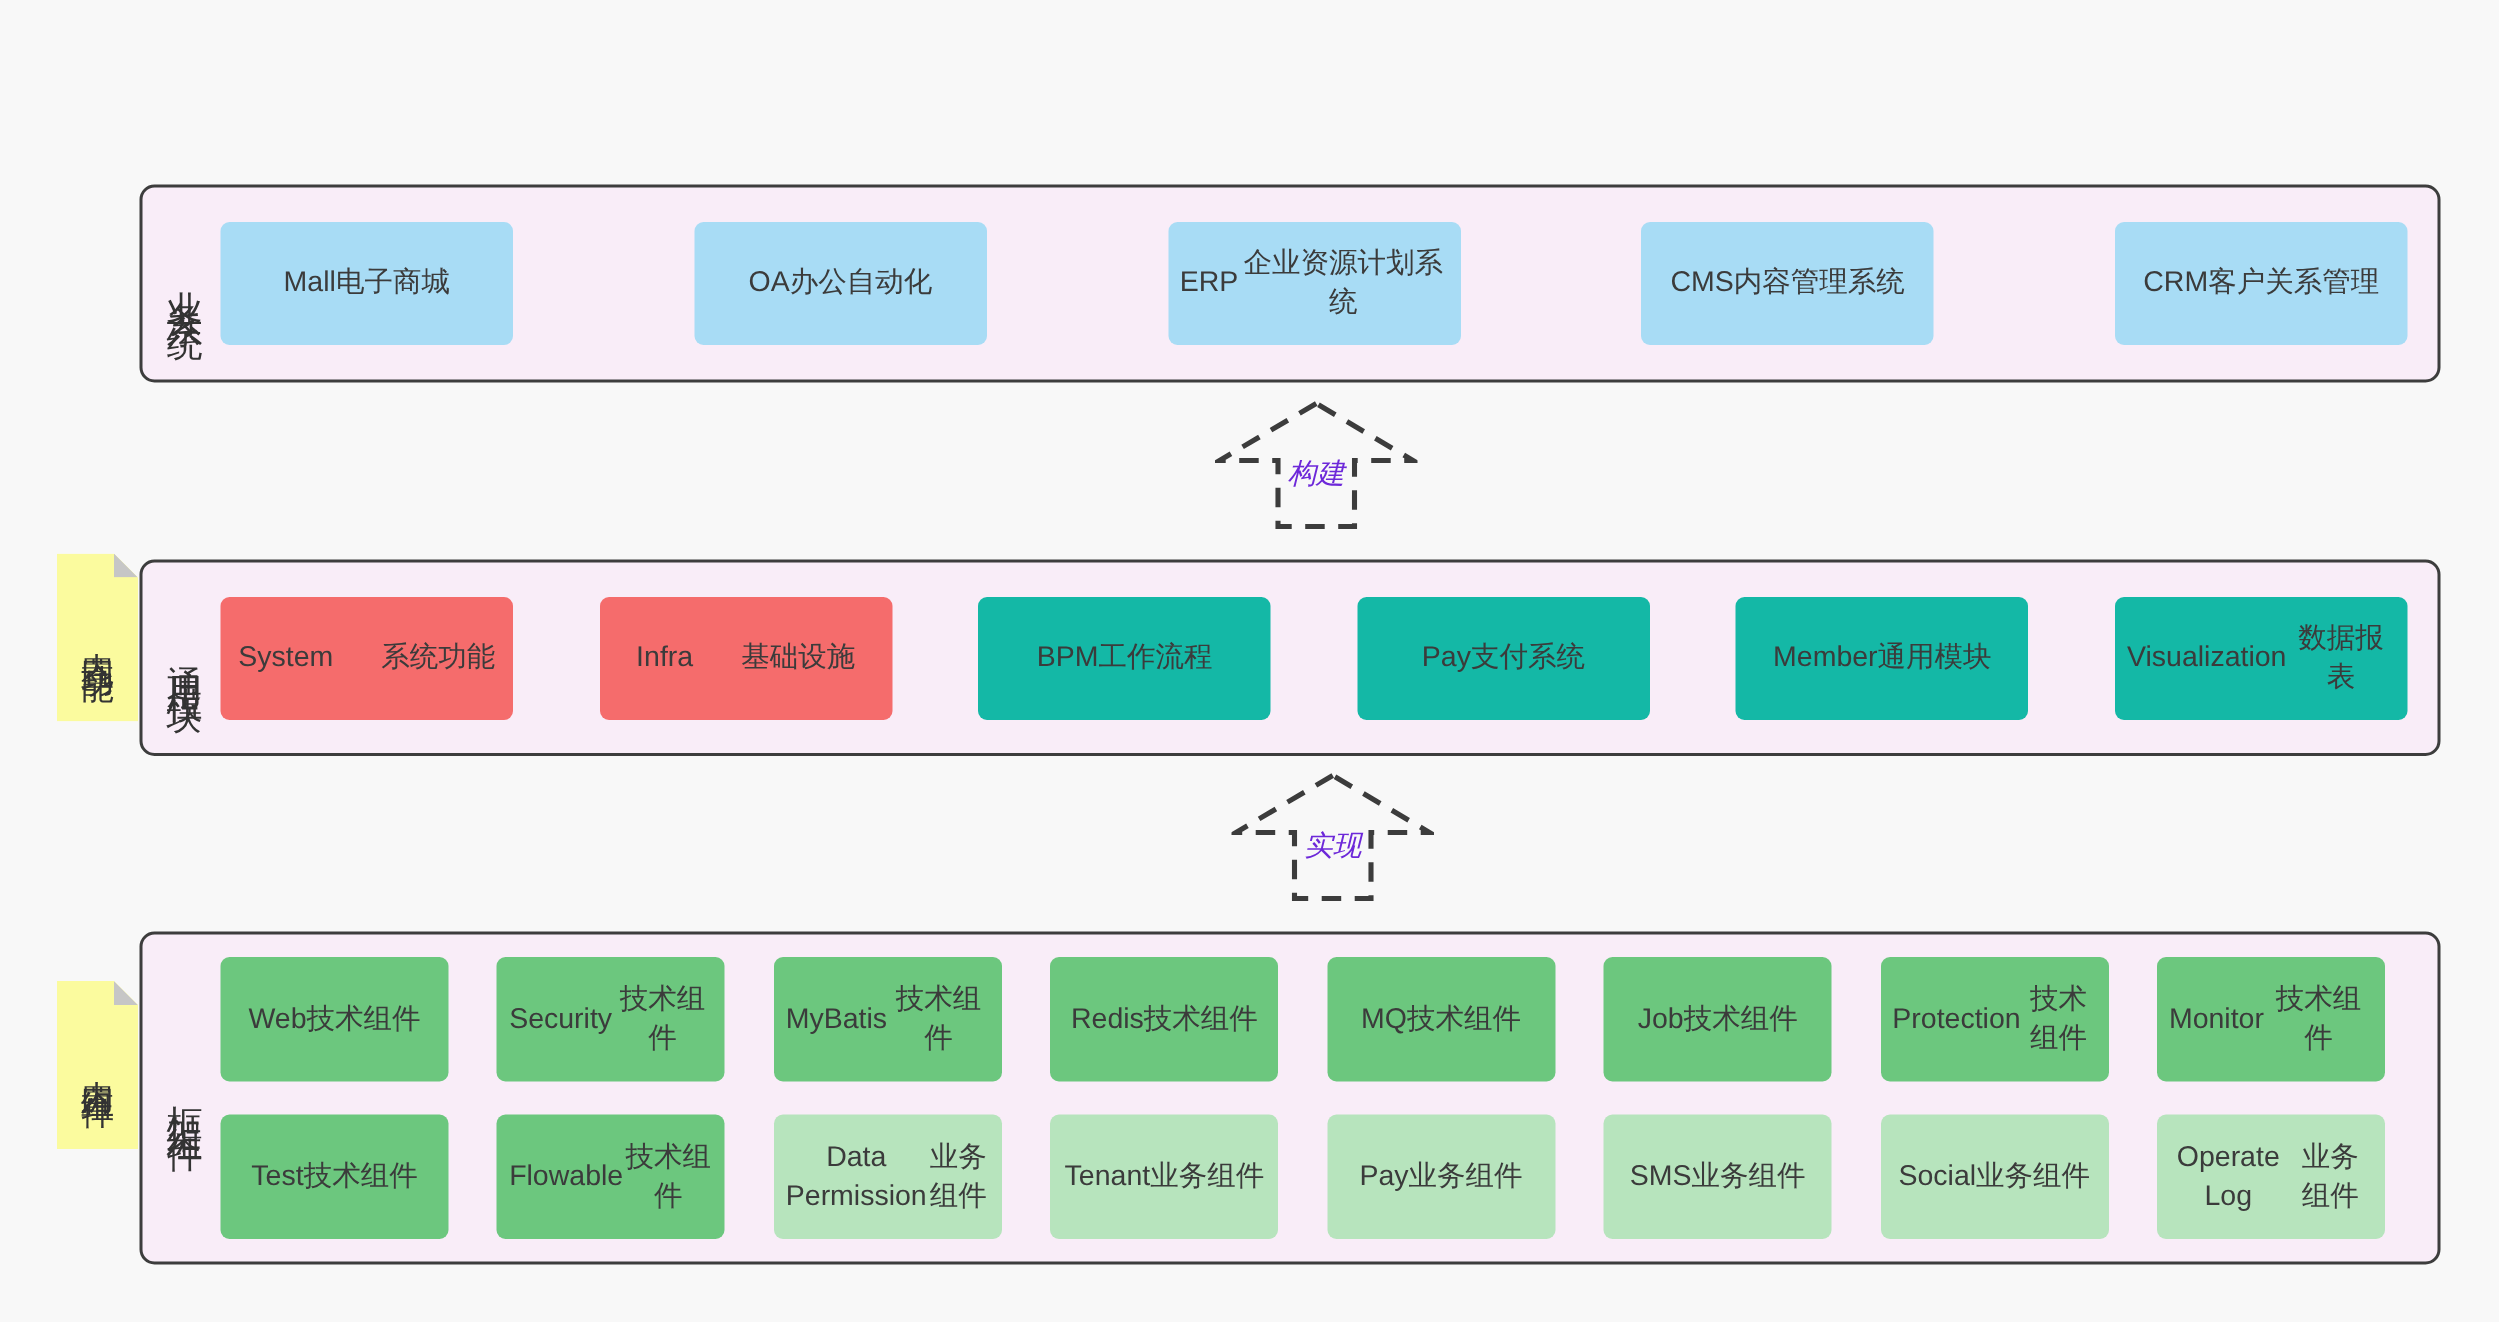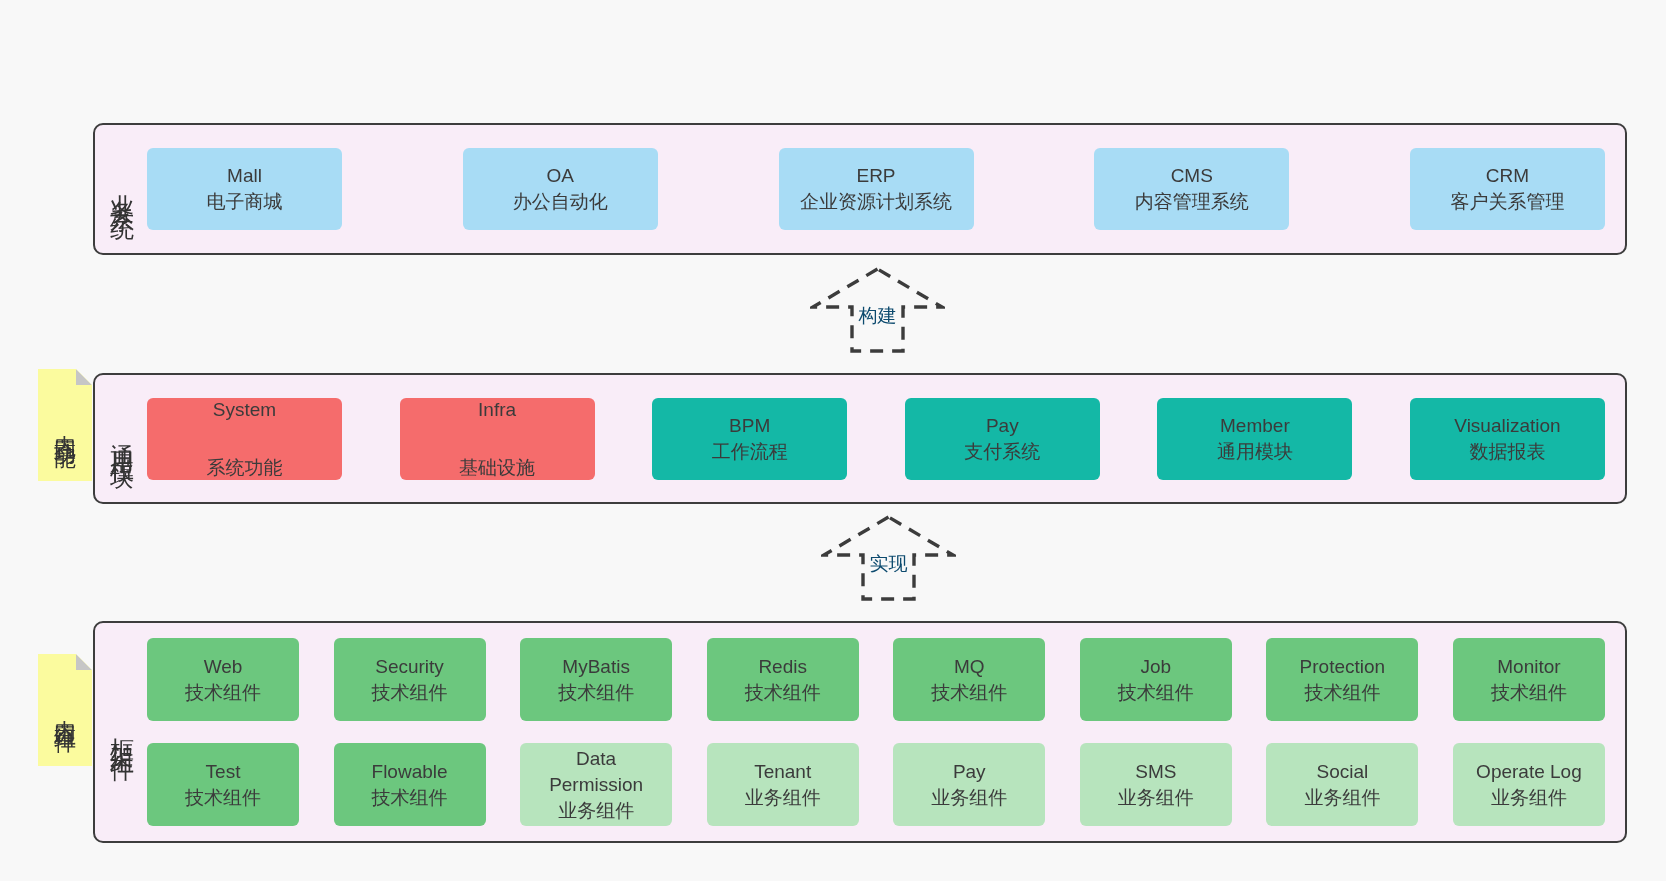--- a/index.html
+++ b/index.html
@@ -42,36 +42,36 @@
   .box-row {
     position: absolute;
     left: 52px; right: 20px; top: 50%;
     transform: translateY(-50%);
     display: flex;
     justify-content: space-between;
   }
   .rows-wrap {
     position: absolute;
     inset: 0;
-    padding: 0 20px 0 52px;
+    padding: 0 35px 0 52px;
     display: flex;
     flex-direction: column;
     justify-content: center;
     gap: 22px;
   }
   .rows-wrap .box-row2 {
     display: flex;
     justify-content: space-between;
   }
 
   .box {
     box-sizing: border-box;
     border-radius: 6px;
     display: flex;
-    flex-direction: column;
+    flex-direction: row;
     align-items: center;
     justify-content: center;
     text-align: center;
     font-size: 19px;
     line-height: 26px;
     padding: 2px 8px;
   }
   .box.lg { flex: 0 0 195px; width: 195px; height: 82px; }
   .box.sm { flex: 0 0 152px; width: 152px; height: 83px; }
 
@@ -113,22 +113,23 @@
   #arrow-build     { left: 810px; top: 266px; }
   #arrow-implement { left: 821px; top: 514px; }
   .arrow svg { display: block; width: 135px; height: 88px; }
   .arrow-label {
     position: absolute;
     left: 50%; top: 36px;
     transform: translateX(-50%);
     background: #f8f8f8;
     padding: 1px 4px;
     font-size: 19px;
-    color: #0c4a6e;
+    color: #6d28d9;
     white-space: nowrap;
+    font-style: italic;
   }
 </style>
 </head>
 <body>
 
 <div class="canvas">
 
   <section class="layer" id="layer-business">
     <span class="layer-label">业务系统</span>
     <div class="box-row">

